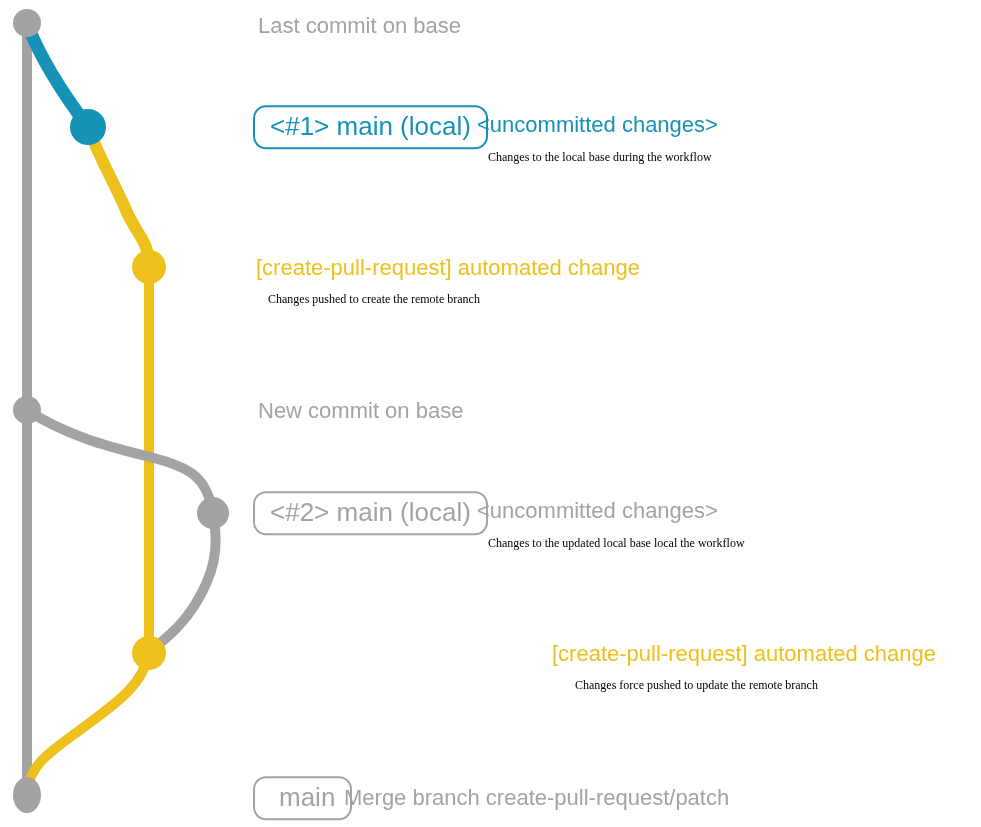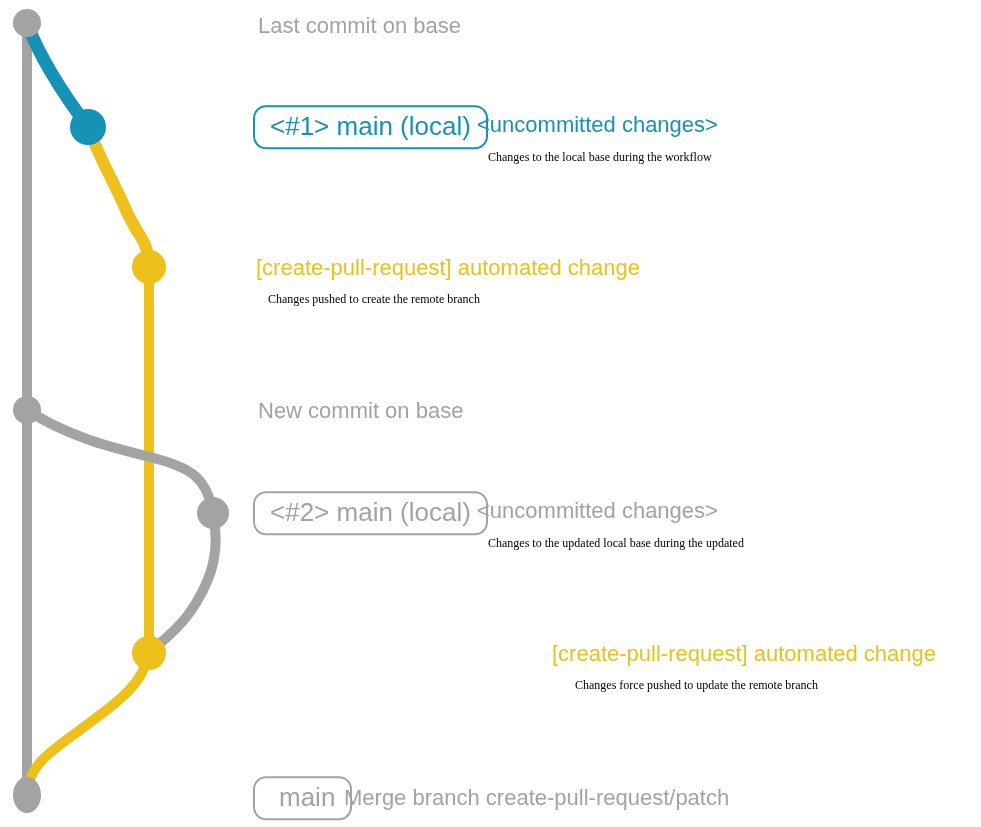--- a/index.html
+++ b/index.html
@@ -95,21 +95,21 @@
   <div class="lbl blue-text" style="left:477px; top:125px;">&lt;uncommitted changes&gt;</div>
   <div class="lbl note" style="left:488px; top:157px;">Changes to the local base during the workflow</div>
 
   <div class="lbl yellow-text" style="left:256px; top:268px;">[create-pull-request] automated change</div>
   <div class="lbl note" style="left:268px; top:299px;">Changes pushed to create the remote branch</div>
 
   <div class="lbl gray-text" style="left:258px; top:411px;">New commit on base</div>
 
   <span class="tag tag-gray" style="left:253px; top:513px;">&lt;#2&gt; main (local)</span>
   <div class="lbl gray-text" style="left:477px; top:511px;">&lt;uncommitted changes&gt;</div>
-  <div class="lbl note" style="left:488px; top:543px;">Changes to the updated local base during the updated</div>
+  <div class="lbl note" style="left:488px; top:543px;">Changes to the updated local base local the workflow</div>
 
   <div class="lbl yellow-text" style="left:552px; top:654px;">[create-pull-request] automated change</div>
   <div class="lbl note" style="left:575px; top:685px;">Changes force pushed to update the remote branch</div>
 
   <span class="tag tag-gray" style="left:253px; top:798px;padding-left:24px;">main</span>
   <div class="lbl gray-text" style="left:344px; top:798px;">Merge branch create-pull-request/patch</div>
 
 </div>
 
 </body></html>

